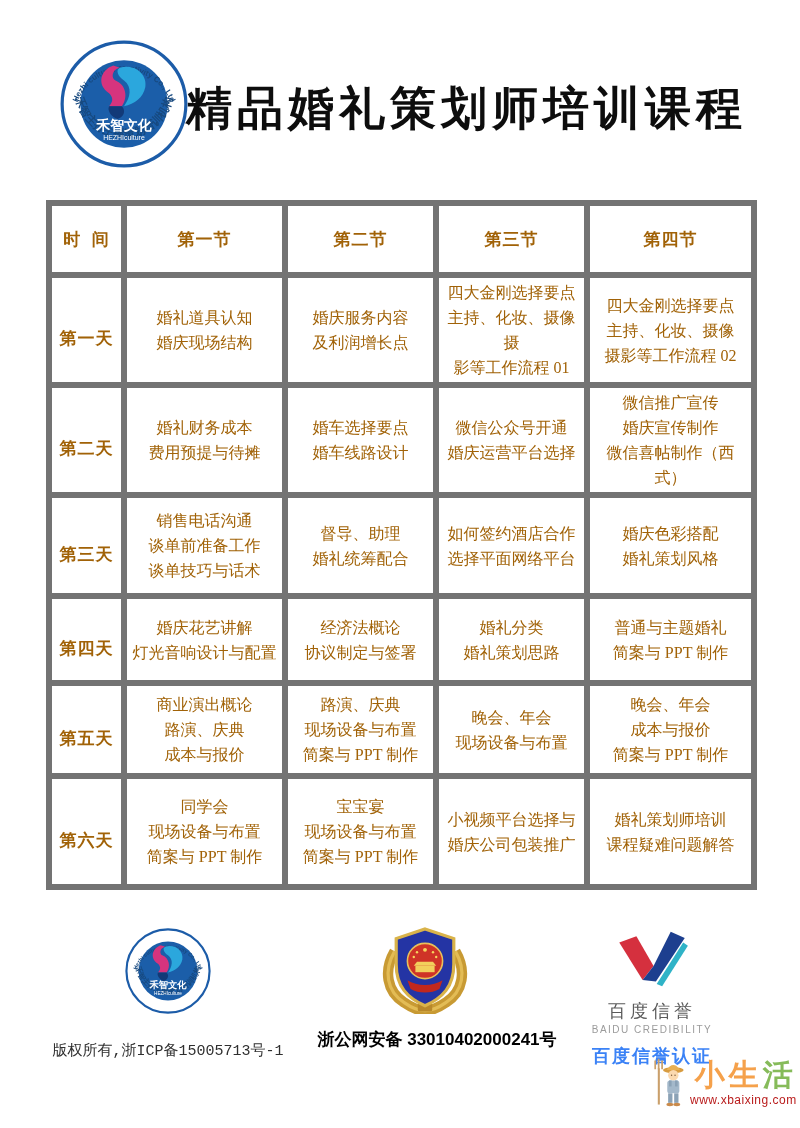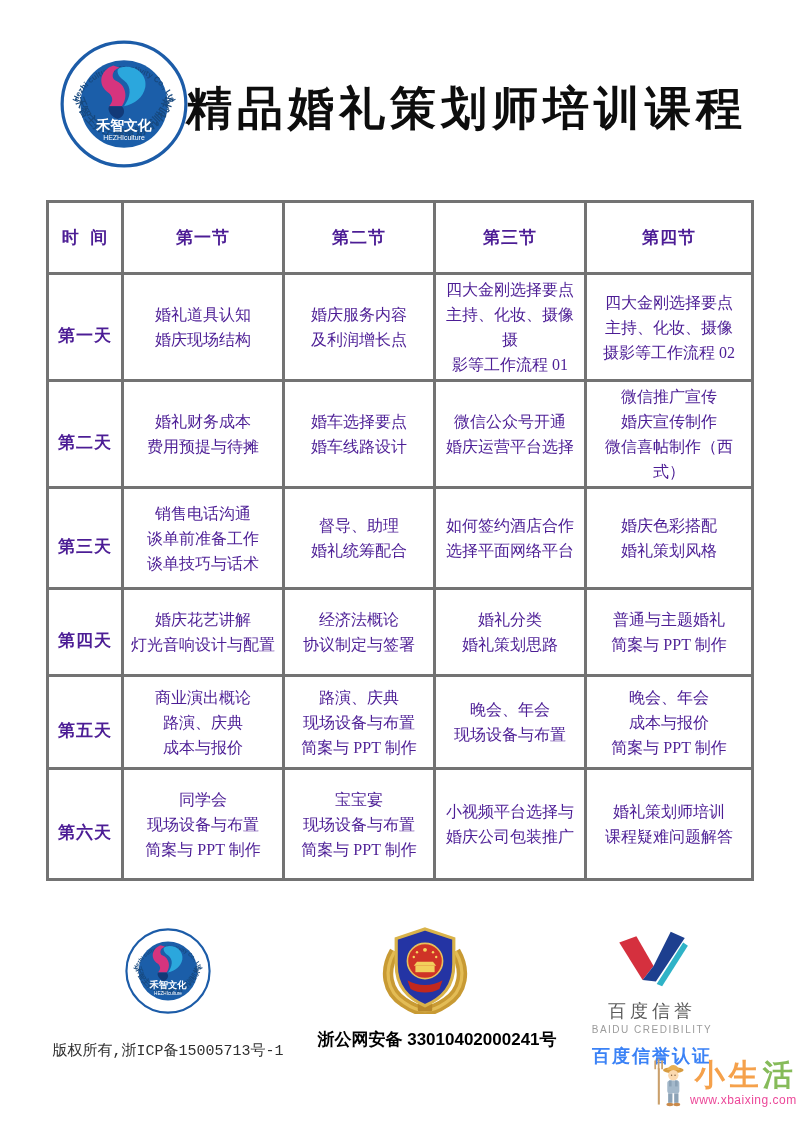--- a/index.html
+++ b/index.html
@@ -21,23 +21,23 @@
     letter-spacing:5px; white-space:nowrap;
   }
 
   
   .table-wrap { position:absolute; left:46px; top:200px; width:707px; }
   table.course {
     border-collapse:collapse; table-layout:fixed; width:705px;
     background:#fff;
   }
   table.course td, table.course th {
-    border:3px solid #737373;
+    border:6px solid #737373;
     text-align:center; vertical-align:middle;
-    color:#4c1d95;
+    color:#a16207;
   }
   th.colhead {
     font-size:17px; font-weight:600; white-space:pre; letter-spacing:1px;
   }
   td.day {
     vertical-align:top; padding-top:17px;
     font-size:17px; font-weight:600; letter-spacing:1px;
   }
   td.cell {
     font-size:16px; line-height:25px; white-space:pre-line;
@@ -66,21 +66,21 @@
     font-size:18px; font-weight:bold; color:#3b82f6; letter-spacing:2px; }
 
   
   .watermark { position:absolute; left:650px; top:1058px; width:145px; height:62px; }
   .wm-row { display:flex; align-items:flex-start; }
   .wm-text { display:flex; flex-direction:column; margin-left:2px;text-align:right; }
   .wm-brand { font-size:30px; font-weight:bold; line-height:34px; letter-spacing:4px;
     font-family:"Liberation Sans","DejaVu Sans",sans-serif; }
   .wm-brand .c0,.wm-brand .c1 { color:#f5a14b; }
   .wm-brand .c2 { color:#86bb5a; }
-  .wm-url { font-size:12px; color:#ec4899; letter-spacing:0.5px; margin-top:1px;
+  .wm-url { font-size:12px; color:#b91c1c; letter-spacing:0.5px; margin-top:1px;
     font-family:"Liberation Sans","DejaVu Sans",sans-serif; }
 </style>
 </head>
 <body>
 
 <div class="hezhi-logo big">
   <svg viewBox="0 0 120 120" width="128" height="128">
     <defs>
       <path id="arcTop1" d="M14,66 A47,47 0 0 1 106,66" fill="none"></path>
       <path id="arcBot1" d="M15,55 A46,46 0 0 0 105,55" fill="none"></path>

